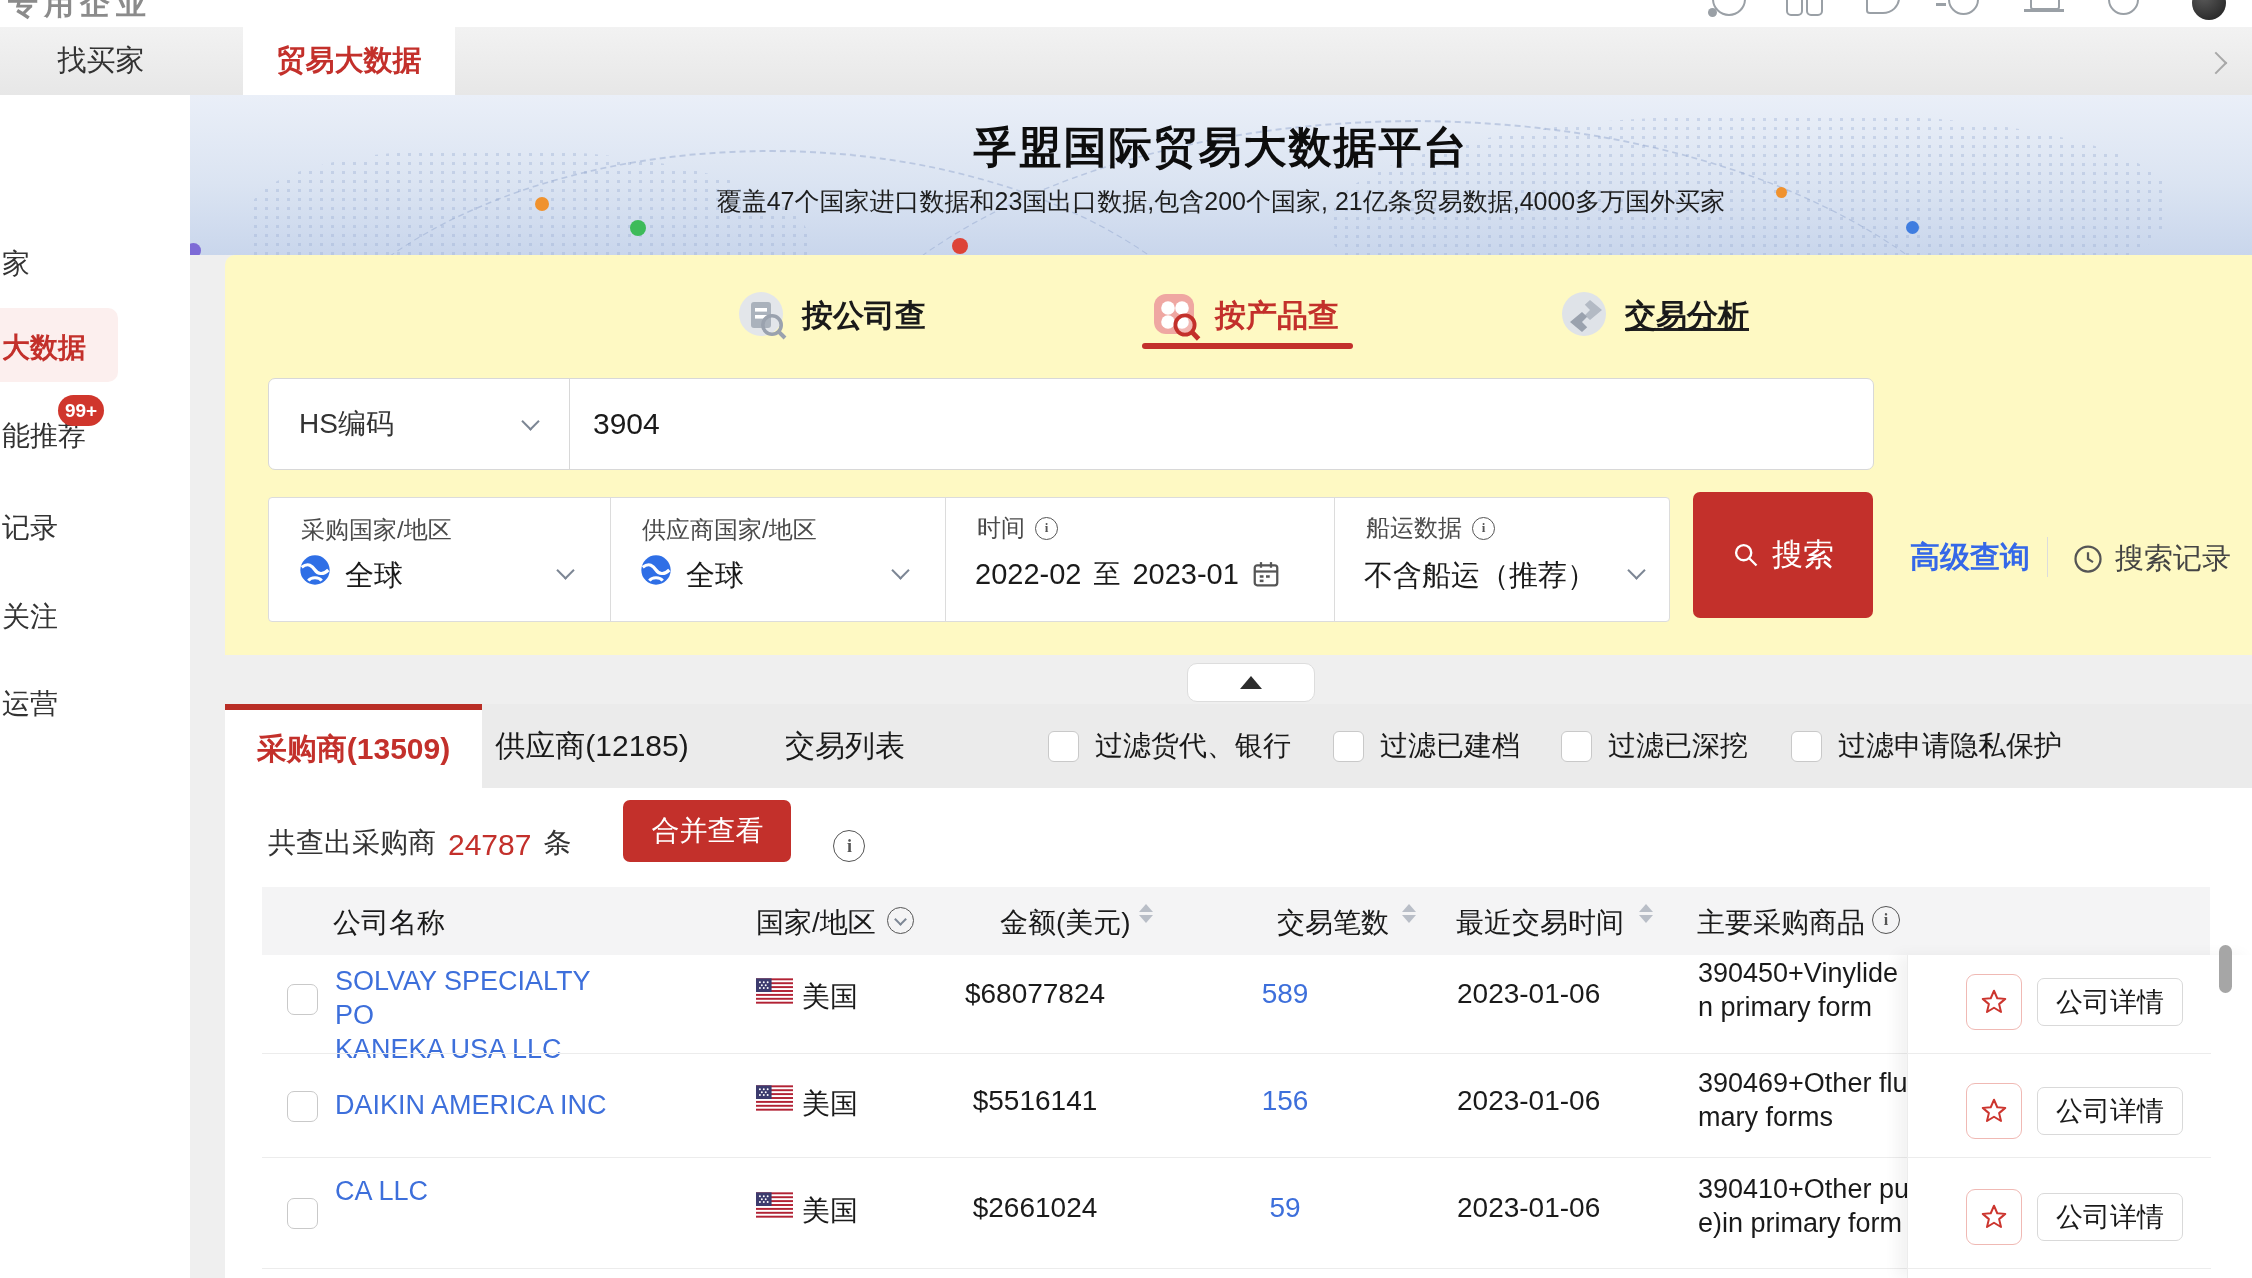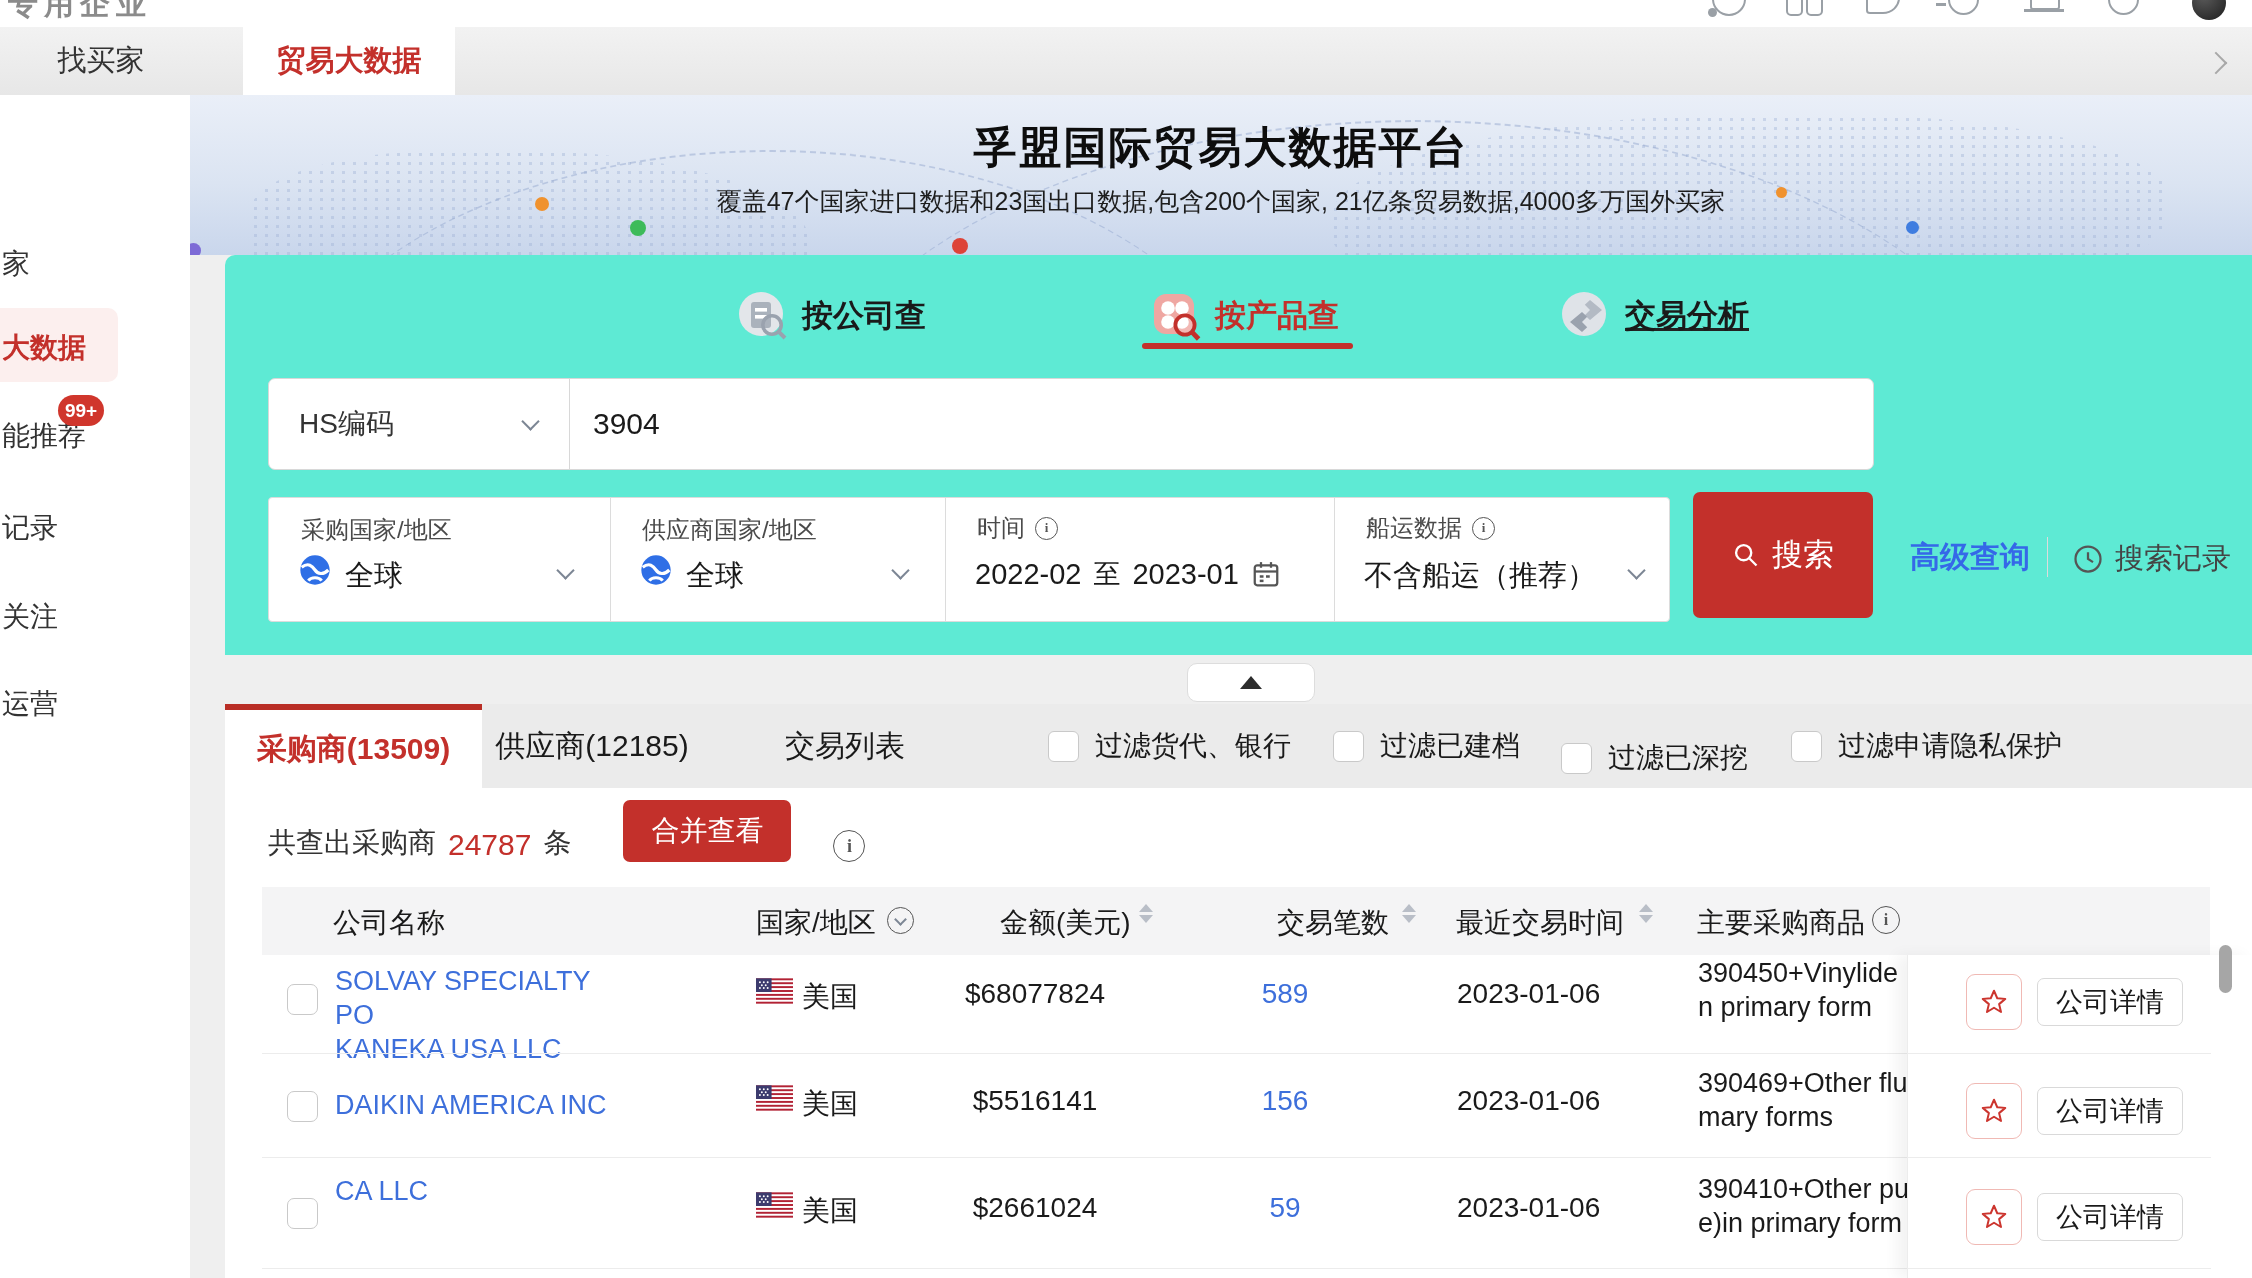--- a/index.html
+++ b/index.html
@@ -88,21 +88,21 @@
   <div class="abs" style="left:-4px;top:148px;width:15px;height:15px;border-radius:50%;background:#7d6bd6;"></div>
   <div class="abs" style="left:345px;top:102px;width:14px;height:14px;border-radius:50%;background:#f0922e;"></div>
   <div class="abs" style="left:440px;top:125px;width:16px;height:16px;border-radius:50%;background:#3dbb5a;"></div>
   <div class="abs" style="left:762px;top:143px;width:16px;height:16px;border-radius:50%;background:#dd4338;"></div>
   <div class="abs" style="left:1586px;top:92px;width:11px;height:11px;border-radius:50%;background:#f0922e;"></div>
   <div class="abs" style="left:1716px;top:126px;width:13px;height:13px;border-radius:50%;background:#3f7de0;"></div>
   <div class="abs" style="left:0;top:24px;width:2062px;text-align:center;font-size:43px;font-weight:bold;color:#0d0d0d;letter-spacing:2px;">孚盟国际贸易大数据平台</div>
   <div class="abs" style="left:0;top:90px;width:2062px;text-align:center;font-size:25px;color:#1d1d1d;">覆盖47个国家进口数据和23国出口数据,包含200个国家, 21亿条贸易数据,4000多万国外买家</div>
 </div>
 
-<div class="abs" style="left:225px;top:255px;width:2027px;height:400px;background:#5eead4;border-radius:10px 0 0 0;">
+<div class="abs" style="left:225px;top:255px;width:2027px;height:400px;background:#fef9c3;border-radius:10px 0 0 0;">
 
   <div class="abs" style="left:512px;top:30px;width:220px;height:62px;display:flex;align-items:center;gap:13px;">
     <svg width="52" height="52" viewBox="0 0 26 26">
       <circle cx="12" cy="12" r="11" fill="#e3e6ea"></circle>
       <rect x="7" y="6" width="10" height="13" rx="1.5" fill="#aab2bc"></rect>
       <rect x="9" y="9" width="6" height="1.8" fill="#fff"></rect>
         <rect x="9" y="12.5" width="6" height="1.8" fill="#fff"></rect>
       <circle cx="17.5" cy="17.5" r="4.6" fill="none" stroke="#9aa2ae" stroke-width="1.8"></circle>
       <line x1="20.8" y1="20.8" x2="24" y2="24" stroke="#9aa2ae" stroke-width="2"></line>
     </svg>
@@ -233,21 +233,21 @@
     <span style="font-size:30px;color:#1a1a1a;">交易列表</span>
   </div>
   <div class="abs" style="left:823px;top:0;height:84px;display:flex;align-items:center;gap:16px;">
     <span class="cb"></span>
     <span style="font-size:28px;color:#1a1a1a;">过滤货代、银行</span>
   </div>
   <div class="abs" style="left:1108px;top:0;height:84px;display:flex;align-items:center;gap:16px;">
     <span class="cb"></span>
     <span style="font-size:28px;color:#1a1a1a;">过滤已建档</span>
   </div>
-  <div class="abs" style="left:1336px;top:12px;height:84px;display:flex;align-items:center;gap:16px;">
+  <div class="abs" style="left:1336px;top:0;height:84px;display:flex;align-items:center;gap:16px;">
     <span class="cb"></span>
     <span style="font-size:28px;color:#1a1a1a;">过滤已深挖</span>
   </div>
   <div class="abs" style="left:1566px;top:0;height:84px;display:flex;align-items:center;gap:16px;">
     <span class="cb"></span>
     <span style="font-size:28px;color:#1a1a1a;">过滤申请隐私保护</span>
   </div>
 </div>
 
 <div class="abs" style="left:225px;top:788px;width:2027px;height:490px;background:#fff;overflow:hidden;">

